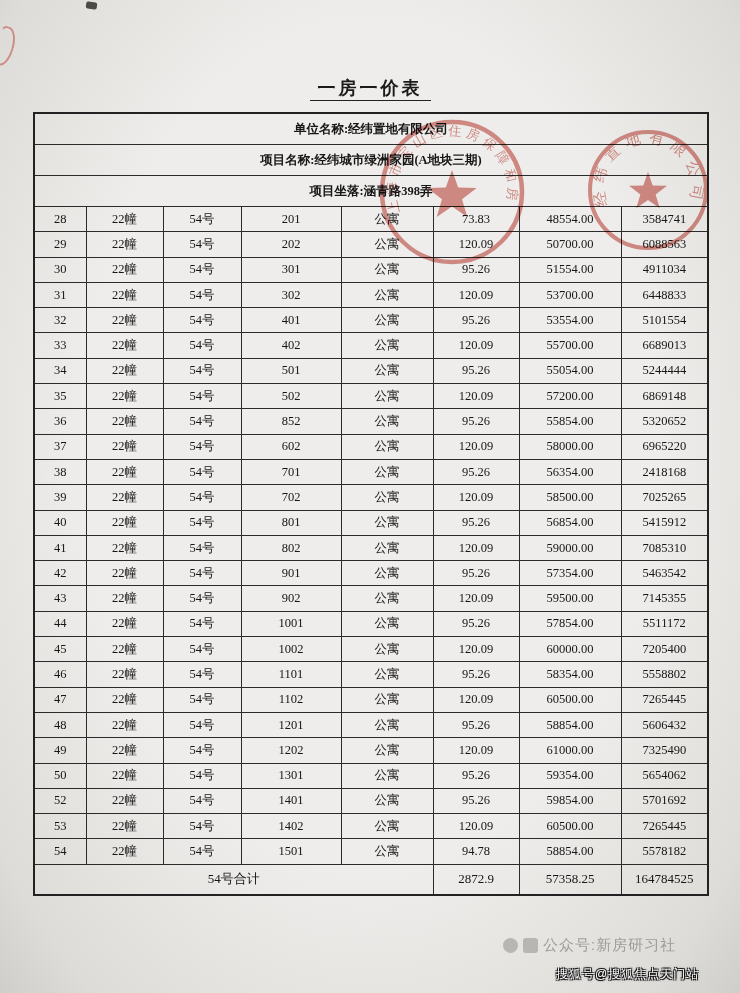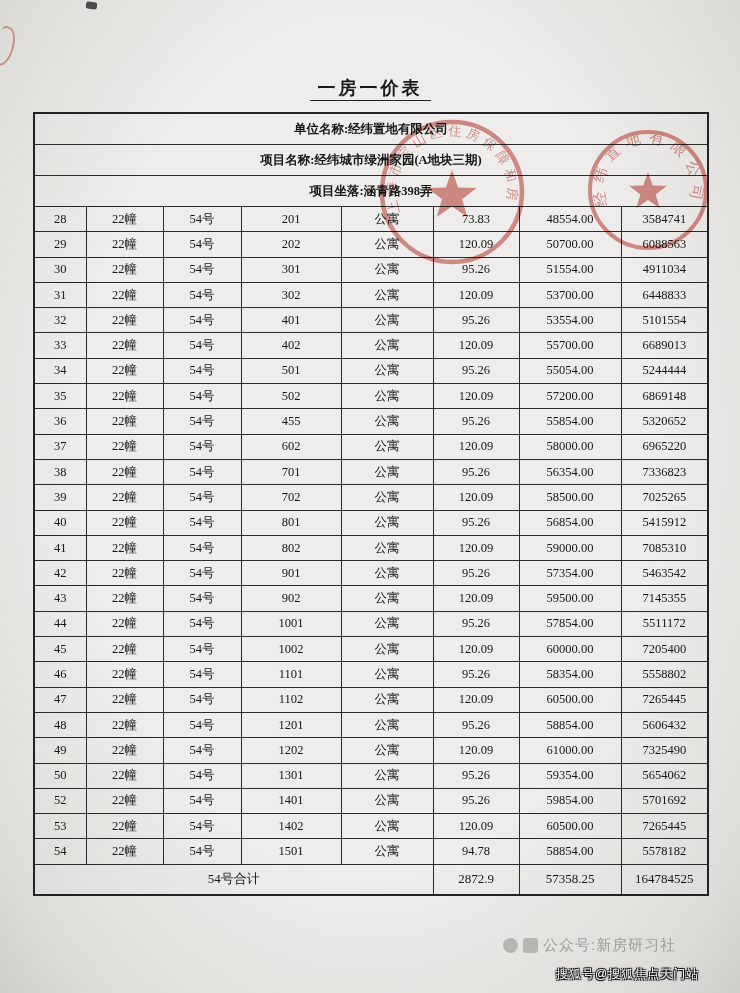--- a/index.html
+++ b/index.html
@@ -158,21 +158,21 @@
       <td>502</td>
       <td>公寓</td>
       <td>120.09</td>
       <td>57200.00</td>
       <td>6869148</td>
     </tr>
         <tr class="data-row">
       <td>36</td>
       <td>22幢</td>
       <td>54号</td>
-      <td>455</td>
+      <td>852</td>
       <td>公寓</td>
       <td>95.26</td>
       <td>55854.00</td>
       <td>5320652</td>
     </tr>
         <tr class="data-row">
       <td>37</td>
       <td>22幢</td>
       <td>54号</td>
       <td>602</td>
@@ -182,21 +182,21 @@
       <td>6965220</td>
     </tr>
         <tr class="data-row">
       <td>38</td>
       <td>22幢</td>
       <td>54号</td>
       <td>701</td>
       <td>公寓</td>
       <td>95.26</td>
       <td>56354.00</td>
-      <td>7336823</td>
+      <td>2418168</td>
     </tr>
         <tr class="data-row">
       <td>39</td>
       <td>22幢</td>
       <td>54号</td>
       <td>702</td>
       <td>公寓</td>
       <td>120.09</td>
       <td>58500.00</td>
       <td>7025265</td>

